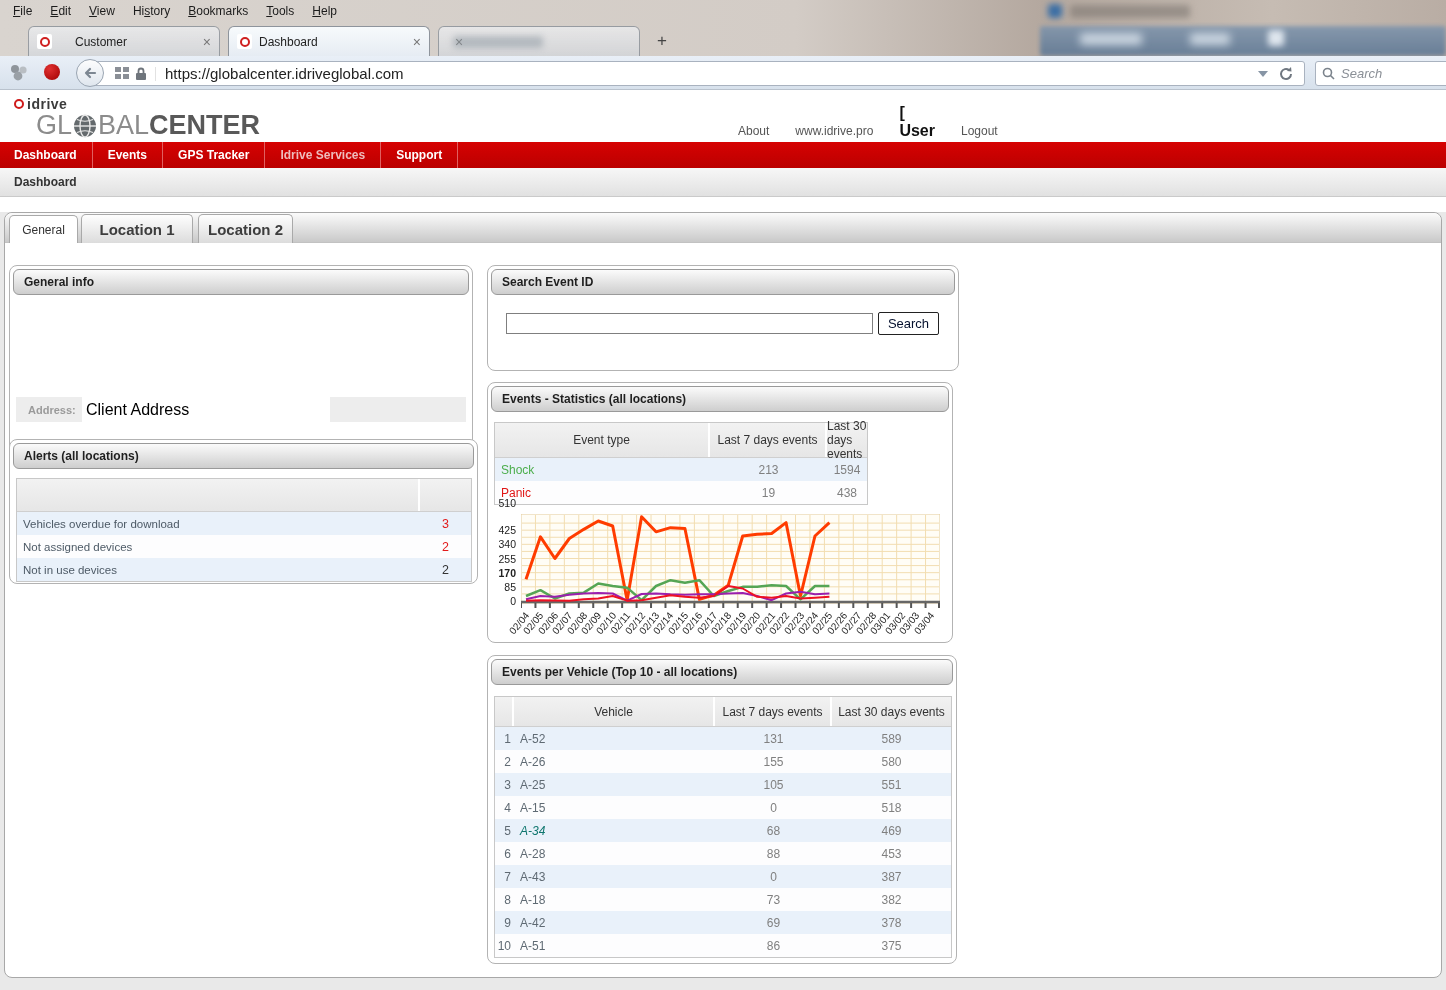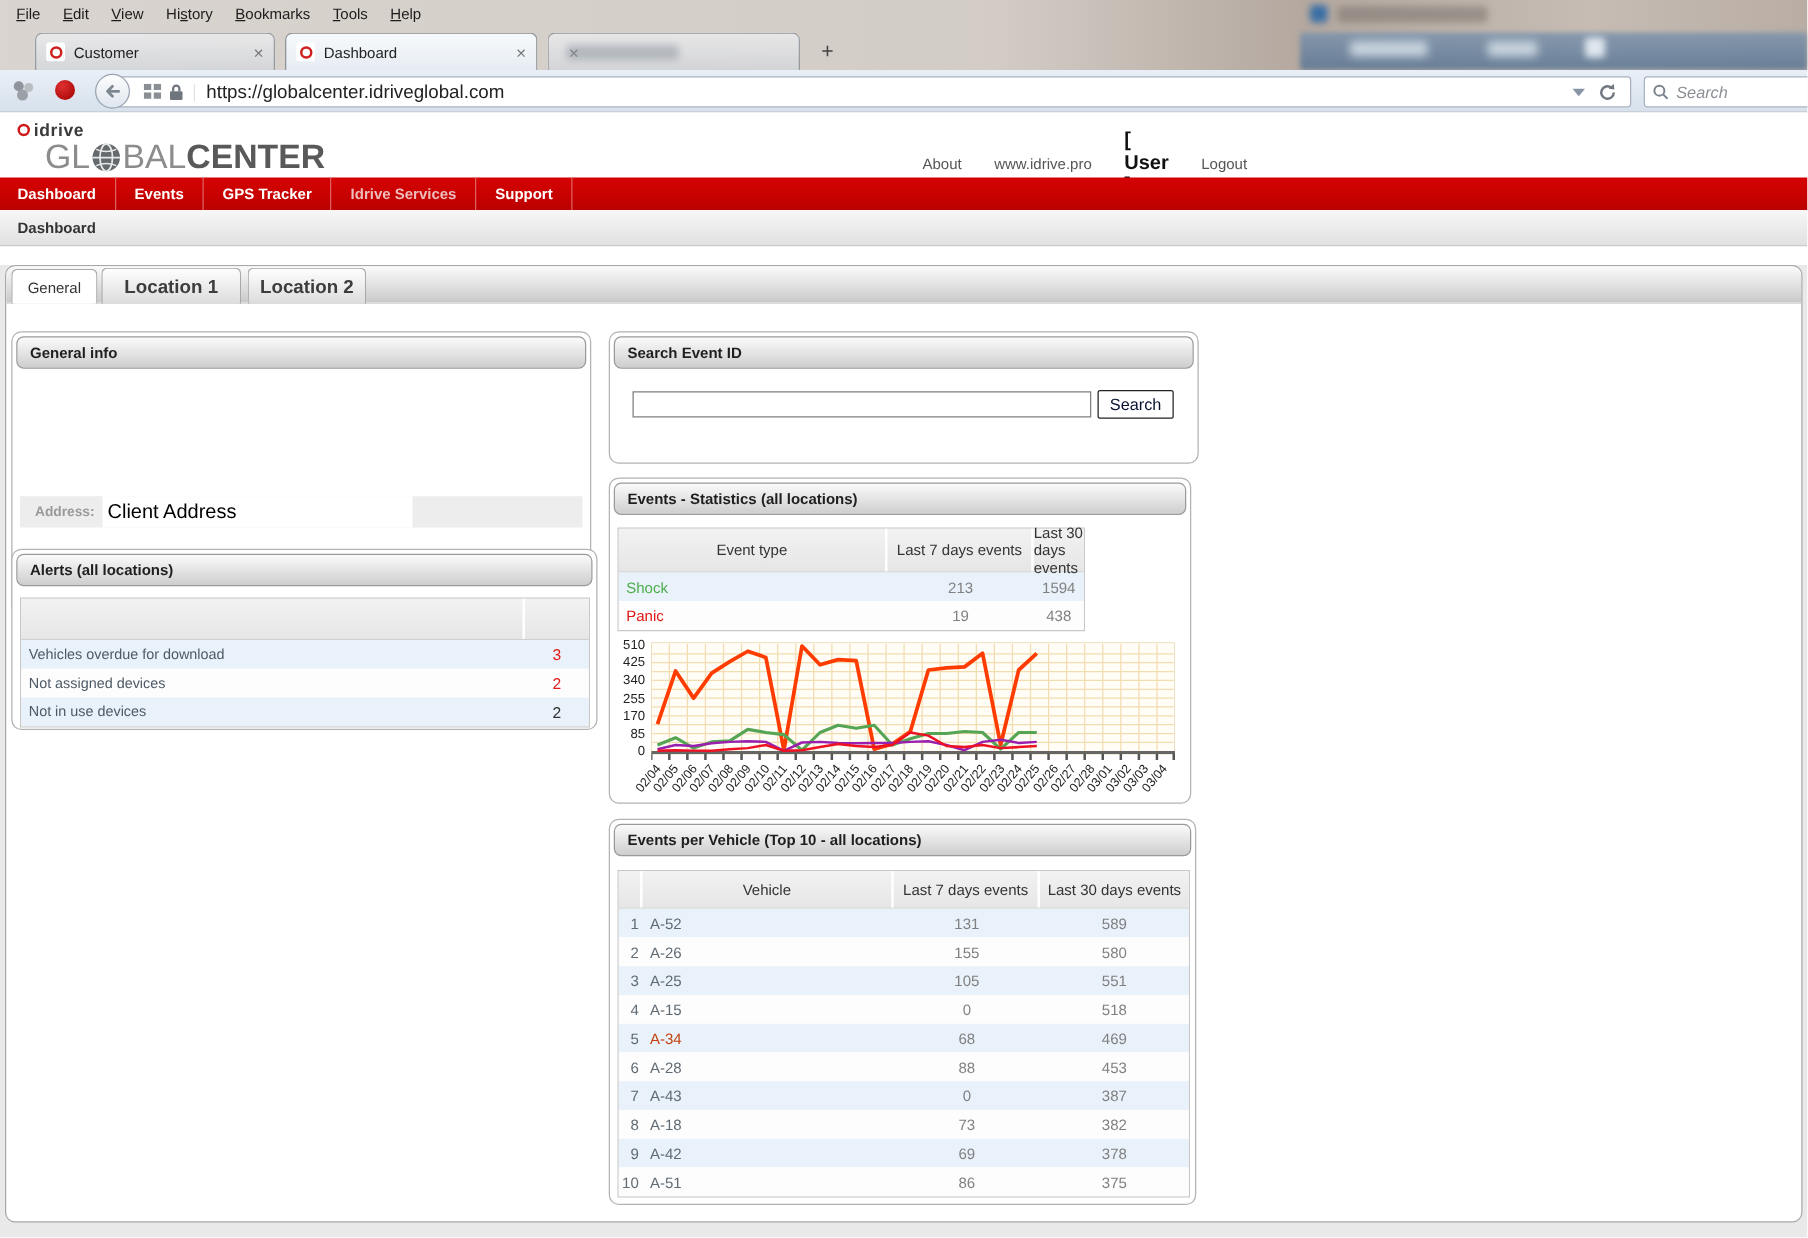--- a/index.html
+++ b/index.html
@@ -133,21 +133,21 @@
       <span class="menu-item">Hi<u>s</u>tory</span>
       <span class="menu-item"><u>B</u>ookmarks</span>
       <span class="menu-item"><u>T</u>ools</span>
       <span class="menu-item"><u>H</u>elp</span>
     </div>
 
   <div class="smudge" style="left:1048px;top:4px;width:14px;height:14px;background:#3a6ea5;"></div>
   <div class="smudge" style="left:1070px;top:5px;width:120px;height:13px;background:rgba(120,115,110,.55);"></div>
   <div class="abs tabstrip-browser" id="btabs">
     <div class="newtab-btn">+</div>
-  <div class="btab" style="left: 28px; width: 192px;">
+  <div class="btab" style="left: 28px; width: 192px; gap: 16px;">
         <span class="favicon"></span>
         <span class="btab-title">Customer</span>
         <span class="btab-close">×</span>
       </div>
       <div class="btab active" style="left: 228px; width: 202px;">
         <span class="favicon"></span>
         <span class="btab-title">Dashboard</span>
         <span class="btab-close">×</span>
       </div>
       <div class="btab" style="left: 438px; width: 202px;">
@@ -383,25 +383,25 @@
           <line x1="390.1034482758621" x2="390.1034482758621" y1="89" y2="94" stroke="#555" stroke-width="2"></line>
           <line x1="404.55172413793105" x2="404.55172413793105" y1="89" y2="94" stroke="#555" stroke-width="2"></line>
           <line x1="418" x2="418" y1="89" y2="94" stroke="#555" stroke-width="2"></line>
           <polyline points="5,65.33333333333334 19.448275862068968,22.833333333333336 33.896551724137936,44.5 48.3448275862069,24.499999999999996 62.793103448275865,15.333333333333334 77.24137931034483,7.000000000000001 91.6896551724138,12.000000000000002 106.13793103448276,86.16666666666667 120.58620689655173,2.8333333333333304 135.0344827586207,17.833333333333336 149.48275862068965,13.666666666666663 163.93103448275863,14.500000000000004 178.3793103448276,85.33333333333333 192.82758620689657,81.16666666666667 207.27586206896552,71.16666666666667 221.7241379310345,22.000000000000004 236.17241379310346,20.333333333333336 250.6206896551724,19.500000000000004 265.0689655172414,8.666666666666671 279.51724137931035,82 293.9655172413793,22.000000000000004 308.4137931034483,8.666666666666671" fill="none" stroke="#ff3c00" stroke-width="3" stroke-linejoin="round"></polyline>
           <polyline points="5,82 19.448275862068968,76.16666666666667 33.896551724137936,84.5 48.3448275862069,79.5 62.793103448275865,78.66666666666667 77.24137931034483,69.5 91.6896551724138,72 106.13793103448276,73.66666666666667 120.58620689655173,86.16666666666667 135.0344827586207,72 149.48275862068965,66.16666666666667 163.93103448275863,68.66666666666667 178.3793103448276,66.16666666666667 192.82758620689657,82 207.27586206896552,77 221.7241379310345,72.83333333333334 236.17241379310346,72.83333333333334 250.6206896551724,71.16666666666667 265.0689655172414,72 279.51724137931035,85.33333333333333 293.9655172413793,72 308.4137931034483,72" fill="none" stroke="#55a555" stroke-width="2.5" stroke-linejoin="round"></polyline>
           <polyline points="5,85.33333333333333 19.448275862068968,82 33.896551724137936,82.83333333333333 48.3448275862069,80.66666666666667 62.793103448275865,79.5 77.24137931034483,79 91.6896551724138,79.5 106.13793103448276,86.66666666666667 120.58620689655173,80 135.0344827586207,79.5 149.48275862068965,80.33333333333334 163.93103448275863,80.66666666666667 178.3793103448276,80.33333333333334 192.82758620689657,80.33333333333334 207.27586206896552,79.5 221.7241379310345,79 236.17241379310346,82 250.6206896551724,86.16666666666667 265.0689655172414,79.5 279.51724137931035,77.83333333333333 293.9655172413793,80.33333333333334 308.4137931034483,79.5" fill="none" stroke="#9a1fae" stroke-width="2" stroke-linejoin="round"></polyline>
           <polyline points="5,86.66666666666667 19.448275862068968,86.16666666666667 33.896551724137936,86.5 48.3448275862069,86.66666666666667 62.793103448275865,85.33333333333333 77.24137931034483,84.5 91.6896551724138,82 106.13793103448276,86.66666666666667 120.58620689655173,86.16666666666667 135.0344827586207,83.66666666666667 149.48275862068965,81.16666666666667 163.93103448275863,82.83333333333333 178.3793103448276,83.66666666666667 192.82758620689657,82 207.27586206896552,72 221.7241379310345,74.5 236.17241379310346,82.83333333333333 250.6206896551724,83.66666666666667 265.0689655172414,82 279.51724137931035,84.5 293.9655172413793,83.66666666666667 308.4137931034483,82.83333333333333" fill="none" stroke="#ee1122" stroke-width="2" stroke-linejoin="round"></polyline>
         </svg>
         <span class="ylab" style="left: 2px; top: 212px;">0</span>
         <span class="ylab" style="left: 2px; top: 197.833px;">85</span>
-        <span class="ylab" style="left: 2px; top: 183.667px;">170</span>
+        <span class="ylab" style="left: 2px; top: 183.667px; font-weight: bold;">170</span>
         <span class="ylab" style="left: 2px; top: 169.5px;">255</span>
         <span class="ylab" style="left: 2px; top: 155.333px;">340</span>
         <span class="ylab" style="left: 2px; top: 141.167px;">425</span>
-        <span class="ylab" style="left: 2px; top: 127px;">510</span>
+        <span class="ylab" style="left: 2px; top: 114px;">510</span>
         <span class="xlab" style="left: 5px; top: 227px;">02/04</span>
         <span class="xlab" style="left: 19.4483px; top: 227px;">02/05</span>
         <span class="xlab" style="left: 33.8966px; top: 227px;">02/06</span>
         <span class="xlab" style="left: 48.3448px; top: 227px;">02/07</span>
         <span class="xlab" style="left: 62.7931px; top: 227px;">02/08</span>
         <span class="xlab" style="left: 77.2414px; top: 227px;">02/09</span>
         <span class="xlab" style="left: 91.6897px; top: 227px;">02/10</span>
         <span class="xlab" style="left: 106.138px; top: 227px;">02/11</span>
         <span class="xlab" style="left: 120.586px; top: 227px;">02/12</span>
         <span class="xlab" style="left: 135.034px; top: 227px;">02/13</span>
@@ -456,21 +456,21 @@
             <div class="td center" style="flex: 1 1 0%;">551</div>
           </div>
           <div class="trow even">
             <div class="td" style="width: 19px; justify-content: flex-end; padding-right: 3px; color: rgb(95, 106, 115);">4</div>
             <div class="td" style="width: 201px; padding-left: 6px; color: rgb(95, 106, 115);">A-15</div>
             <div class="td center" style="width: 117px;">0</div>
             <div class="td center" style="flex: 1 1 0%;">518</div>
           </div>
           <div class="trow odd">
             <div class="td" style="width: 19px; justify-content: flex-end; padding-right: 3px; color: rgb(95, 106, 115);">5</div>
-            <div class="td" style="width: 201px; padding-left: 6px; color: #c2410c;">A-34</div>
+            <div class="td" style="width: 201px; padding-left: 6px; color: #0f766e; font-style: italic;">A-34</div>
             <div class="td center" style="width: 117px;">68</div>
             <div class="td center" style="flex: 1 1 0%;">469</div>
           </div>
           <div class="trow even">
             <div class="td" style="width: 19px; justify-content: flex-end; padding-right: 3px; color: rgb(95, 106, 115);">6</div>
             <div class="td" style="width: 201px; padding-left: 6px; color: rgb(95, 106, 115);">A-28</div>
             <div class="td center" style="width: 117px;">88</div>
             <div class="td center" style="flex: 1 1 0%;">453</div>
           </div>
           <div class="trow odd">

